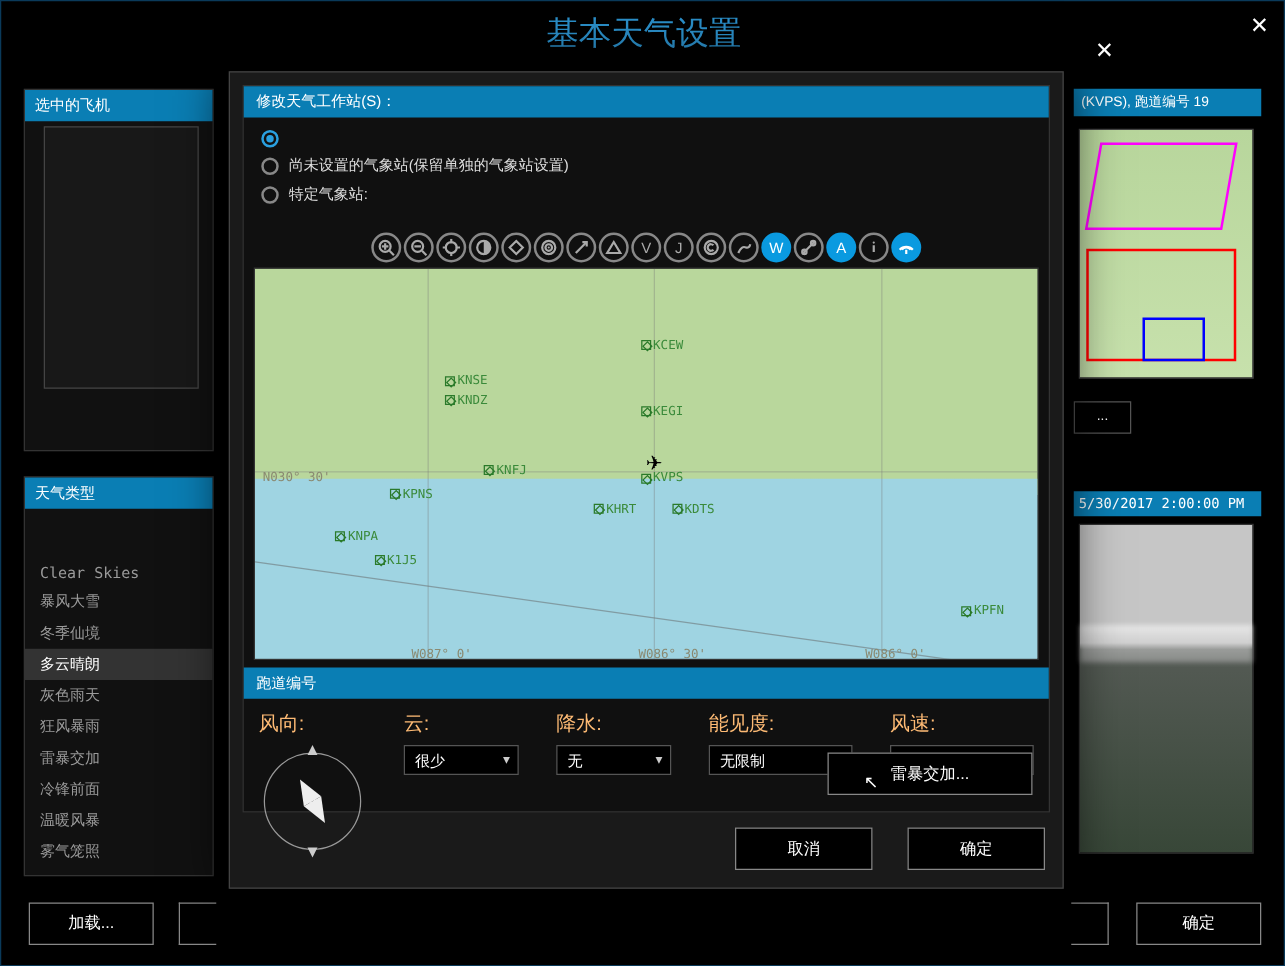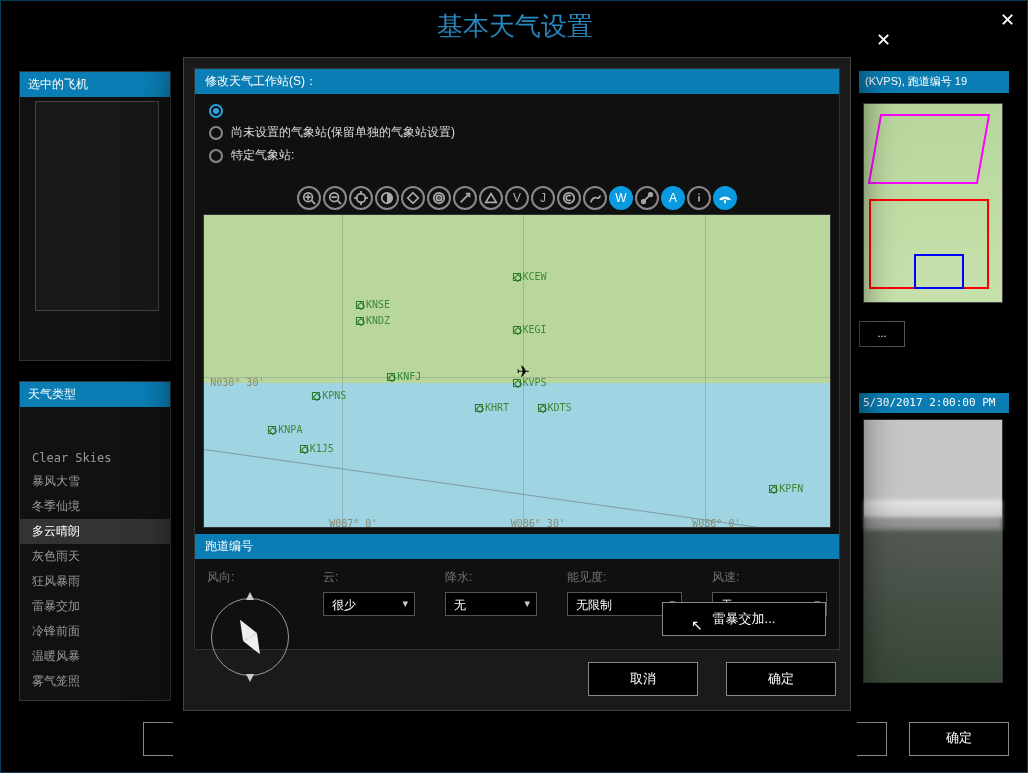--- a/index.html
+++ b/index.html
@@ -275,21 +275,21 @@
     margin-top: 6px;
   }
   .settings-body {
     padding: 10px 12px 0 12px;
   }
   .settings-row {
     display:flex;
     gap: 30px;
   }
   .setting-col { display:flex; flex-direction:column; gap:6px; }
-  .setting-label { color:#737373; font-size:12px; }
+  .setting-label { color:#fdba74; font-size:16px; }
   .dropdown {
     position:relative;
     width: 92px;
     height: 24px;
     background:#000;
     border:1px solid #555;
     color:#fff;
     font-size:12px;
     padding: 4px 20px 4px 8px;
     cursor:pointer;
@@ -420,20 +420,21 @@
     <div class="shape1"></div>
       <div class="shape2"></div>
       <div class="shape3"></div>
   </div>
   <div class="right-sub-btn">...</div>
   <div class="right-time">5/30/2017 2:00:00 PM</div>
   <div class="right-preview">
       <div class="cloud"></div>
     </div>
 
+  <div class="bg-btn load">加载...</div>
   <div class="bg-btn partial"></div>
   <div class="bg-btn partial2"></div>
   <div class="bg-btn ok2">确定</div>
 
   <div class="dlg-close">✕</div>
 
   <div class="dialog">
     <div class="dlg-inner">
 
       <div class="section-header">修改天气工作站(S)：</div>

